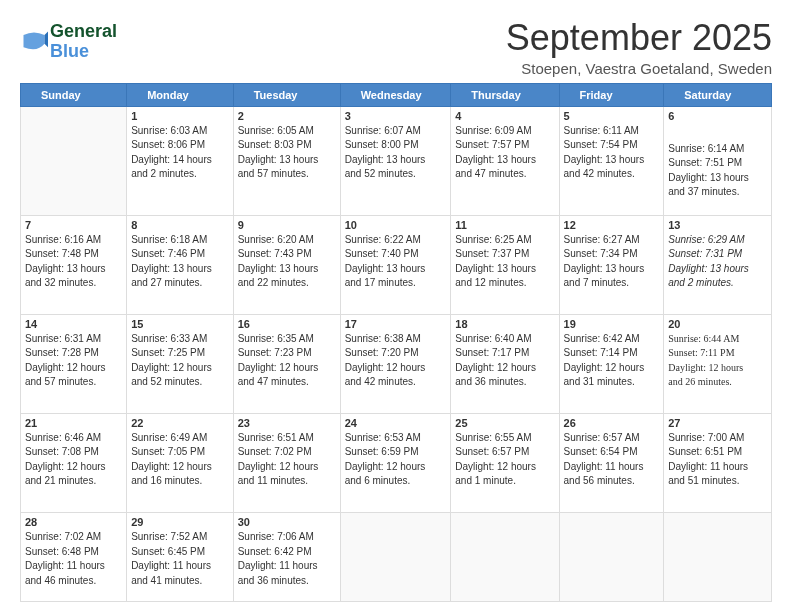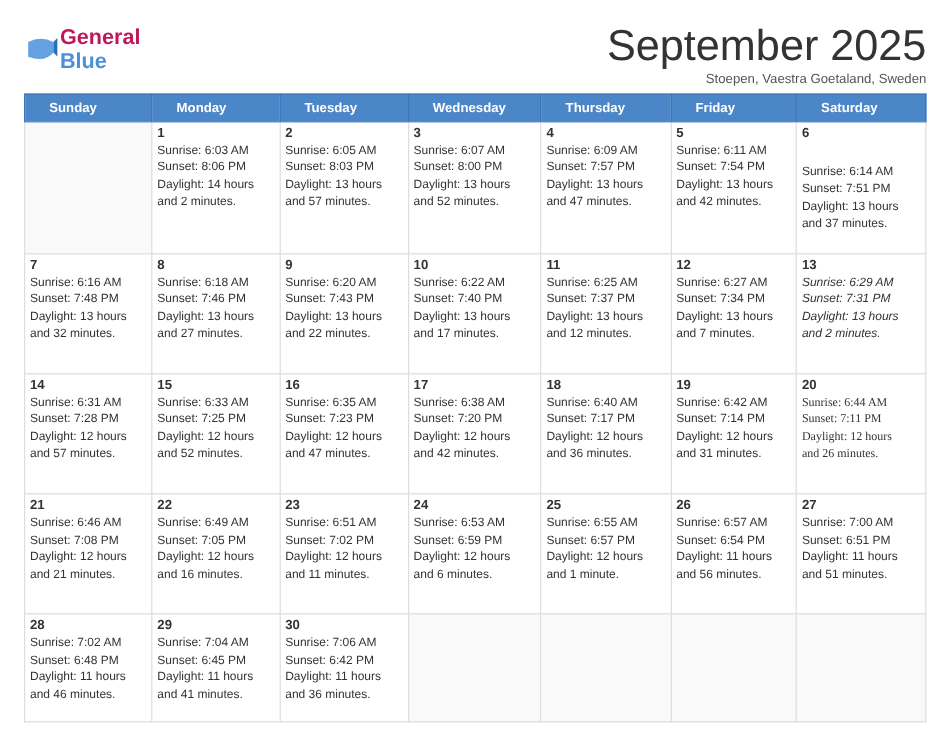--- a/index.html
+++ b/index.html
@@ -28,38 +28,38 @@
       align-items: center;
       margin-top: 4px;
     }
     .logo-text {
       font-size: 18px;
       font-weight: bold;
       color: #333;
       line-height: 1.1;
     }
     .logo-text span {
-      color: #be185d;
+      color: #14532d;
     }
     .logo-icon {
       width: 28px;
       height: 28px;
       margin-right: 2px;
     }
     .title-block {
       text-align: right;
     }
     .month-title {
       font-size: 36px;
       font-weight: normal;
       color: #333;
       line-height: 1.1;
     }
     .location {
-      font-size: 11px;
+      font-size: 15px;
       color: #555;
       margin-top: 2px;
     }
     .calendar {
       flex: 1;
       border-collapse: collapse;
       width: 100%;
       font-size: 9.5px;
     }
     .calendar thead tr th {
@@ -335,21 +335,21 @@
         <tr>
           <td>
             <div class="day-num">28</div>
             <div class="day-info" style="white-space: pre-line;">Sunrise: 7:02 AM
 Sunset: 6:48 PM
 Daylight: 11 hours
 and 46 minutes.</div>
           </td>
           <td>
             <div class="day-num">29</div>
-            <div class="day-info" style="white-space: pre-line;">Sunrise: 7:04 AM
+            <div class="day-info" style="white-space: pre-line;">Sunrise: 7:52 AM
 Sunset: 6:45 PM
 Daylight: 11 hours
 and 41 minutes.</div>
           </td>
           <td>
             <div class="day-num">30</div>
             <div class="day-info" style="white-space: pre-line;">Sunrise: 7:06 AM
 Sunset: 6:42 PM
 Daylight: 11 hours
 and 36 minutes.</div>

